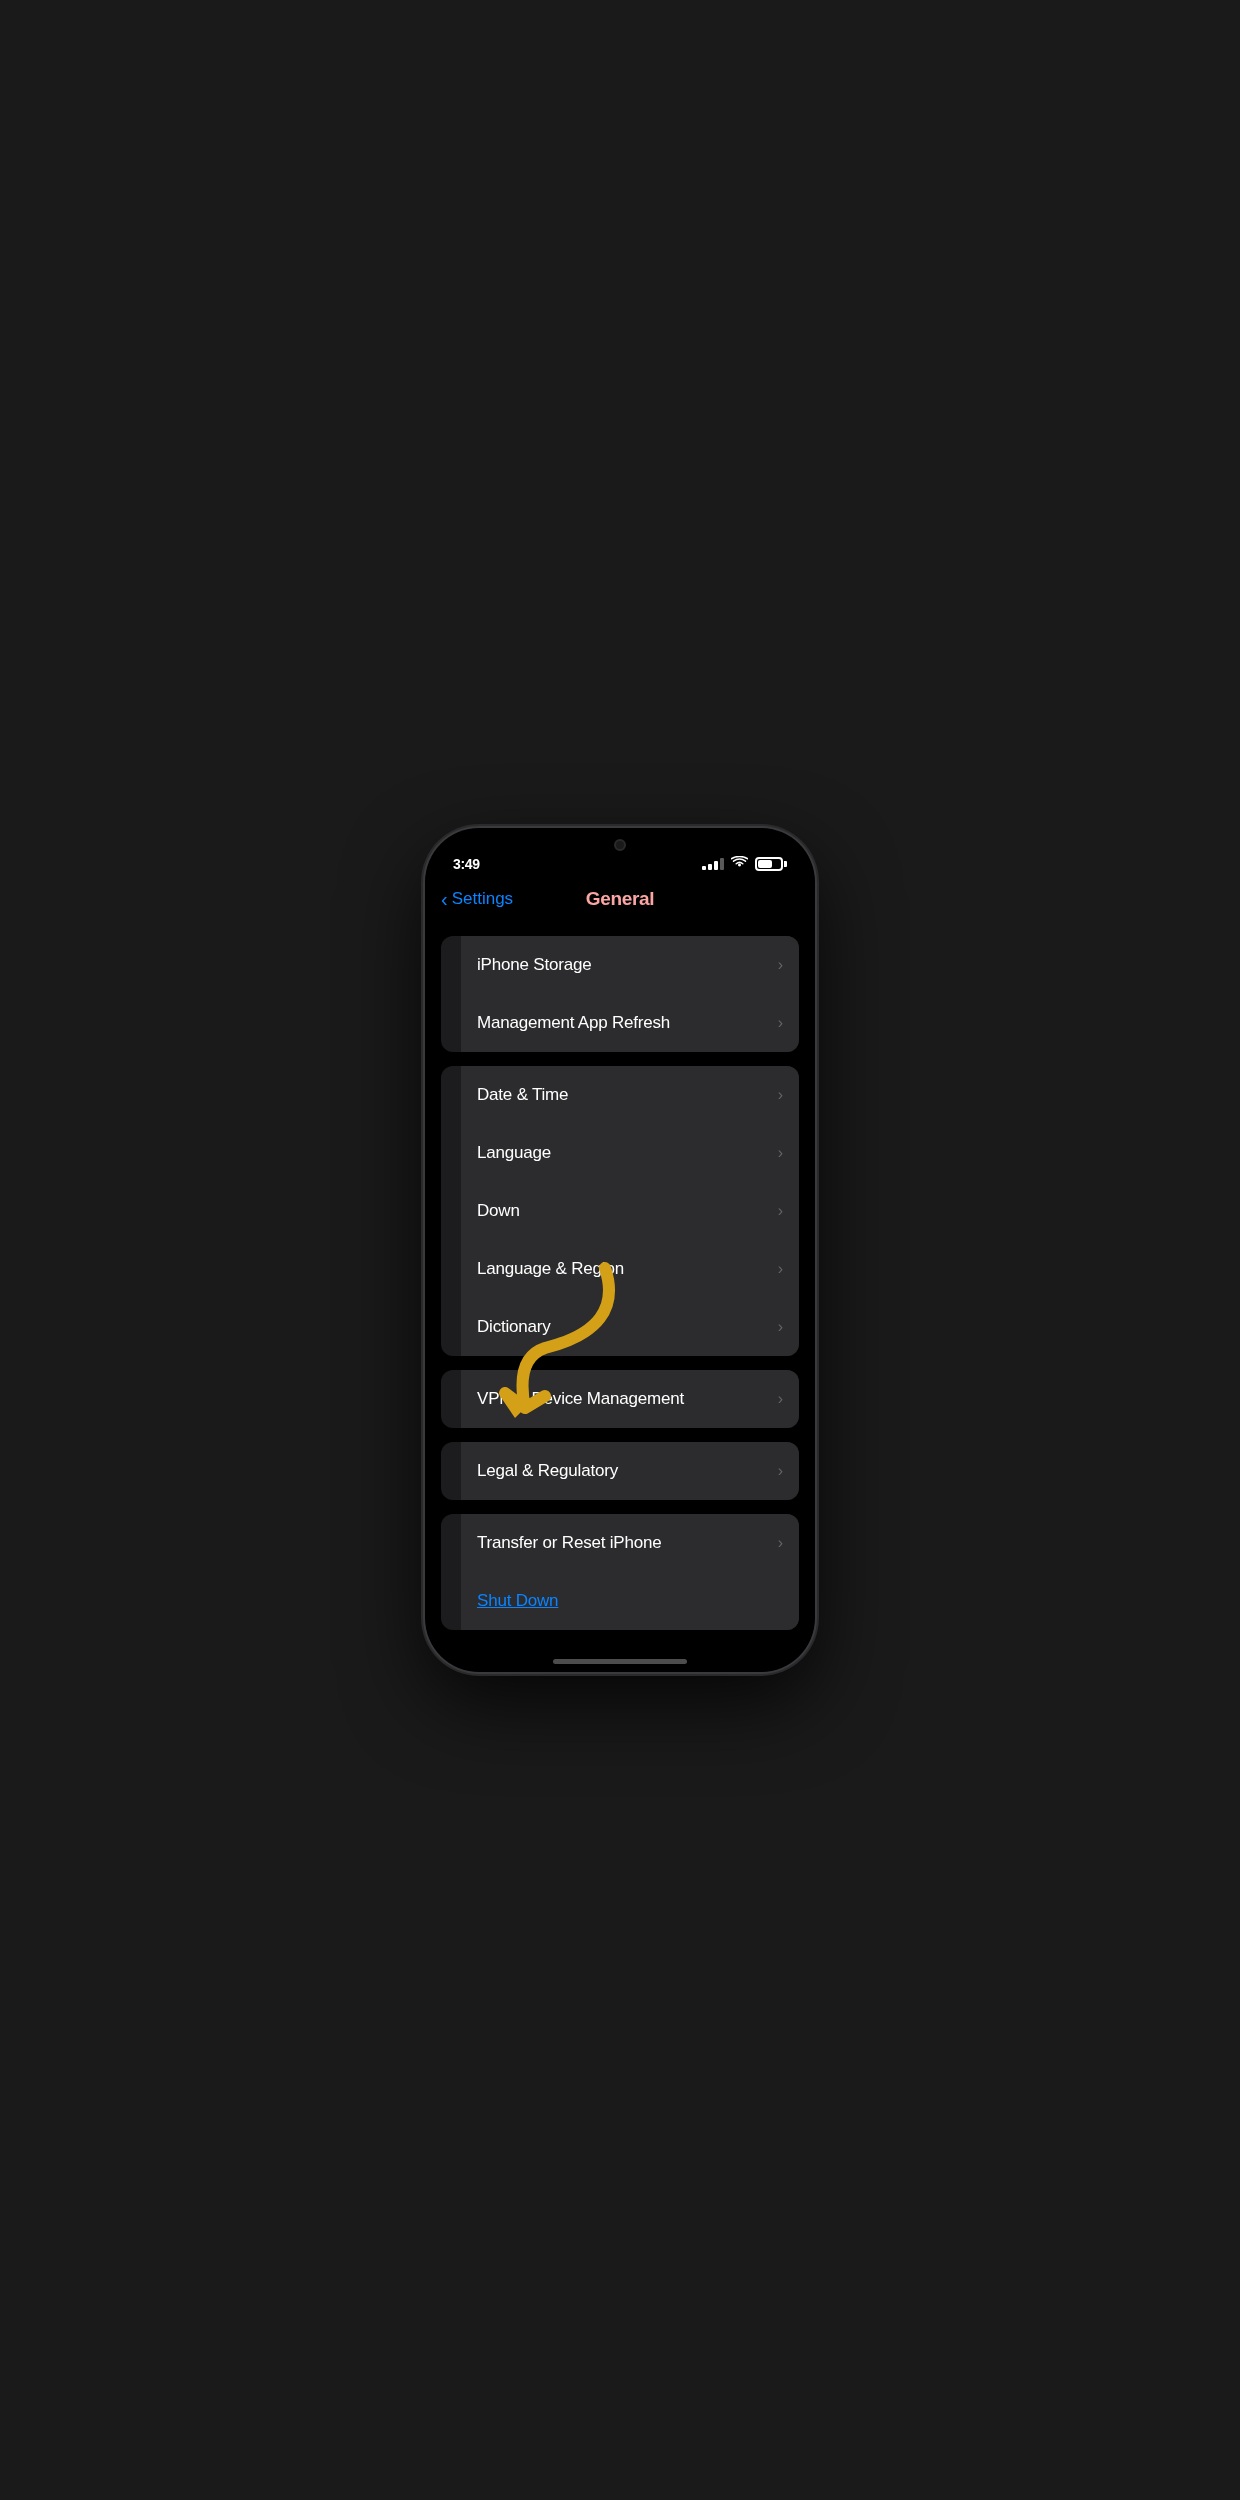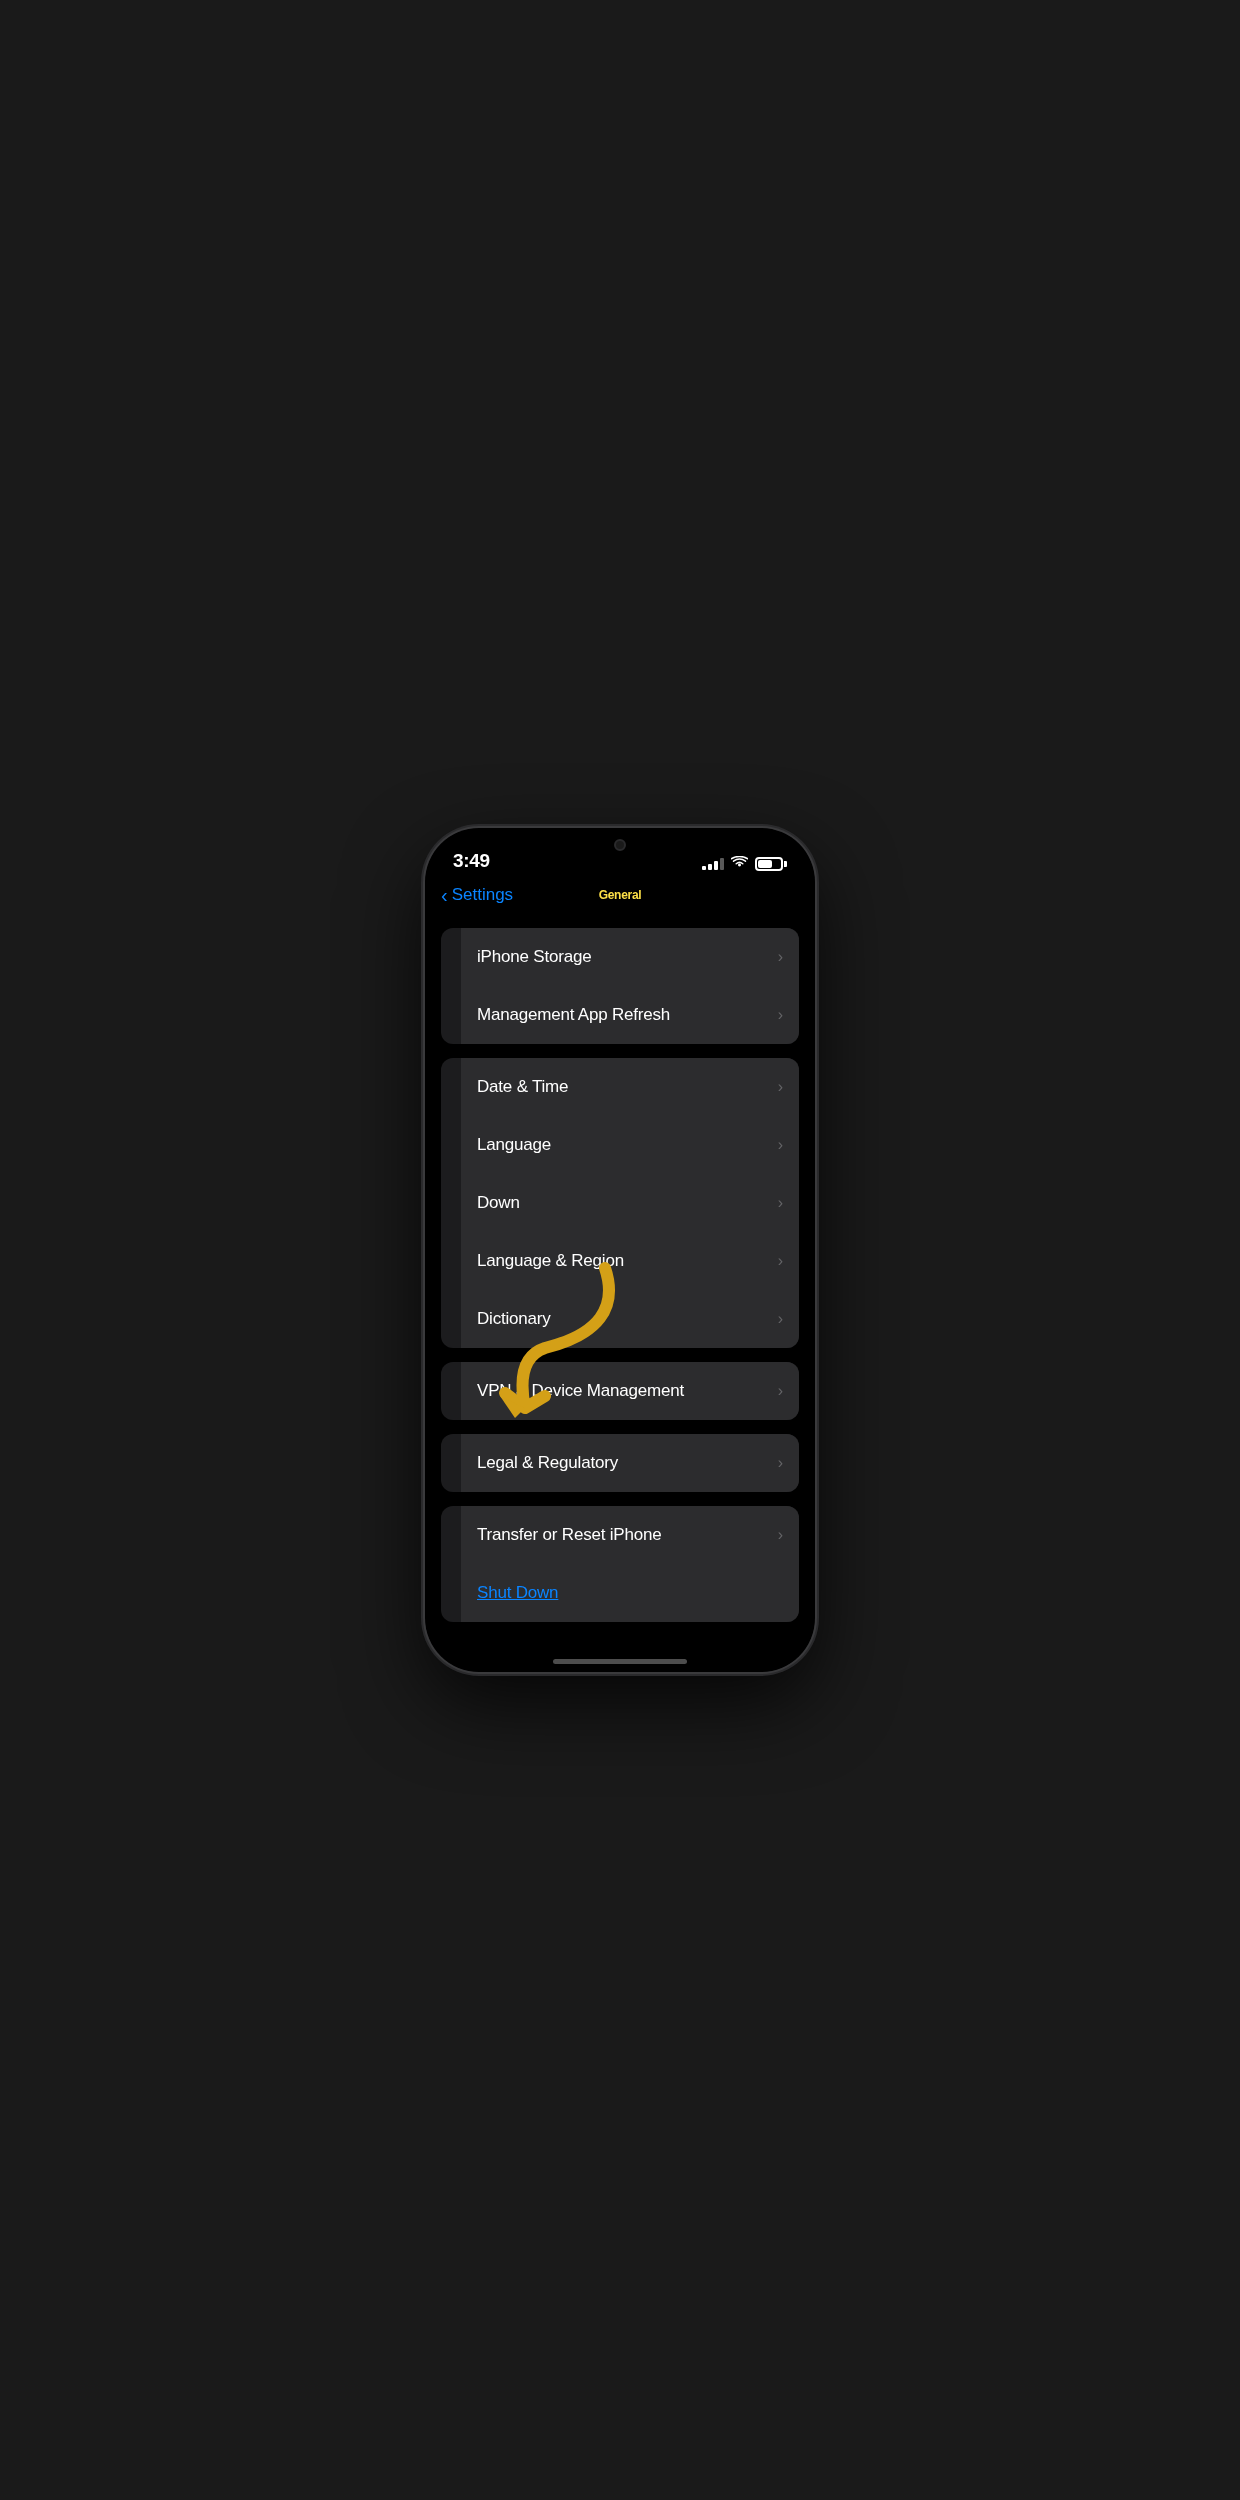--- a/index.html
+++ b/index.html
@@ -63,21 +63,21 @@
       top: 0; left: 0; right: 0;
       height: 50px;
       display: flex;
       align-items: flex-end;
       justify-content: space-between;
       padding: 0 28px 6px;
       z-index: 9;
     }
 
     .status-time {
-      font-size: 19px;
+      font-size: 14px;
       font-weight: 600;
       color: #fff;
       letter-spacing: -0.3px;
     }
 
     .status-icons {
       display: flex;
       align-items: center;
       gap: 7px;
     }
@@ -154,22 +154,22 @@
       font-size: 17px;
     }
 
     .back-chevron {
       font-size: 20px;
       line-height: 1;
       margin-top: -1px;
     }
 
     .nav-title {
-      color: #fde047;
-      font-size: 12px;
+      color: #fca5a5;
+      font-size: 19px;
       font-weight: 600;
       letter-spacing: -0.3px;
     }
 
     
     .settings-group {
       margin: 14px 16px;
       background: #1c1c1e;
       border-radius: 12px;
       overflow: hidden;

